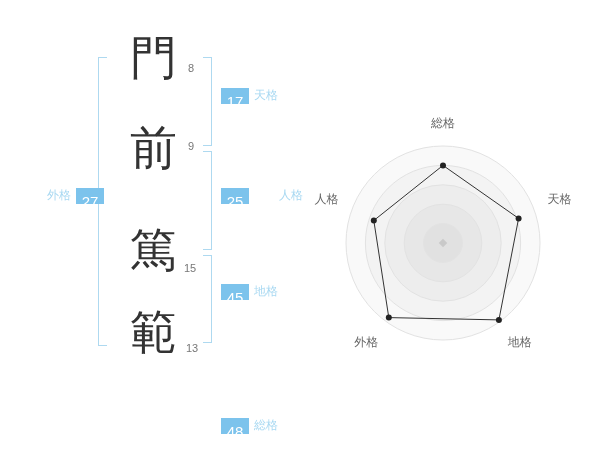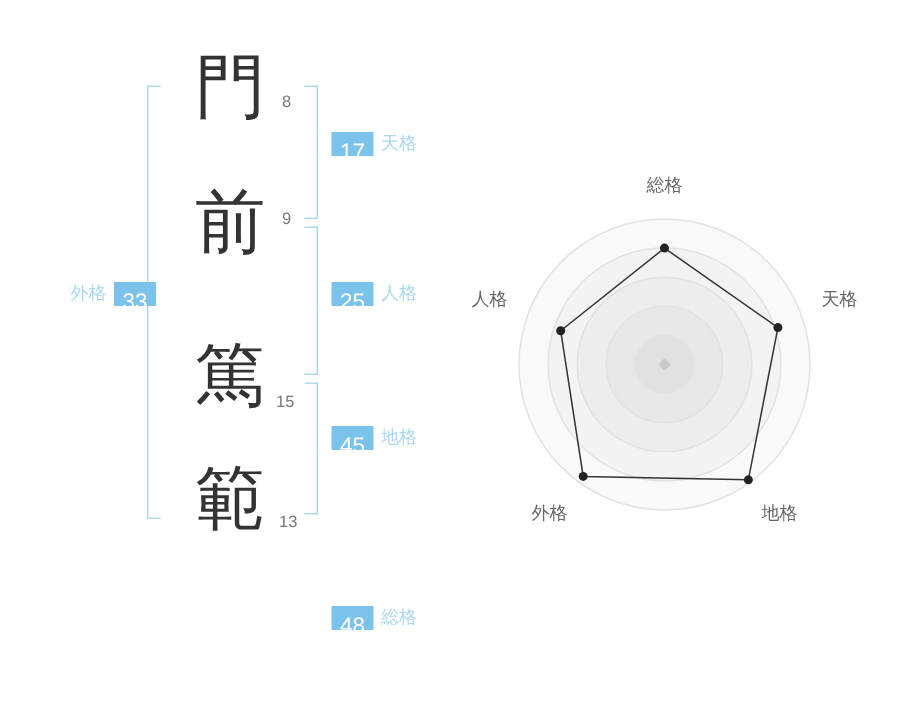--- a/index.html
+++ b/index.html
@@ -20,23 +20,23 @@
   .br-gai { left:98px;  top:57px;  height:289px; }
   .br-ten { left:203px; top:57px;  height:89px; }
   .br-jin { left:203px; top:151px; height:99px; }
   .br-chi { left:203px; top:255px; height:88px; }
 
   .badge-group { position:absolute; display:flex; align-items:center; }
   .badge { display:inline-block; min-width:28px; height:16px; line-height:28px; padding:0 2px;
            text-align:center; background:#7cc3ec; color:#fff; font-size:15px; }
   .kaku-label { font-size:12px; color:#a9d9f2; margin:0 5px; white-space:nowrap; }
   .g-ten { left:221px; top:87px; }
-  .g-jin { left:221px; top:187px; }
+  .g-jin { left:221px; top:187px;gap:25px; }
   .g-chi { left:221px; top:283px; }
-  .g-sou { left:221px; top:403px; }
+  .g-sou { left:221px; top:417px; }
   .g-gai { left:42px;  top:187px; }
 
   .radar-wrap { position:absolute; left:312px; top:100px; }
   .axis-label { font-size:12px; fill:#666; font-family:"Liberation Sans", sans-serif; }
 </style>
 </head>
 <body>
 
 <div class="page">
 
@@ -65,21 +65,21 @@
   <div class="badge-group g-chi">
     <span class="badge">45</span>
     <span class="kaku-label">地格</span>
   </div>
   <div class="badge-group g-sou">
     <span class="badge">48</span>
     <span class="kaku-label">総格</span>
   </div>
   <div class="badge-group g-gai">
     <span class="kaku-label">外格</span>
-    <span class="badge">33</span>
+    <span class="badge">27</span>
   </div>
 
   <div class="radar-wrap">
     <svg id="radar" width="276" height="290" viewBox="0 0 276 290">
         <circle cx="131" cy="143" r="97.0" fill="rgba(0,0,0,0.022)" stroke="#e2e2e2" stroke-width="1"></circle>
         <circle cx="131" cy="143" r="77.6" fill="rgba(0,0,0,0.022)" stroke="#e2e2e2" stroke-width="1"></circle>
         <circle cx="131" cy="143" r="58.2" fill="rgba(0,0,0,0.022)" stroke="#e2e2e2" stroke-width="1"></circle>
         <circle cx="131" cy="143" r="38.8" fill="rgba(0,0,0,0.022)" stroke="#e2e2e2" stroke-width="1"></circle>
         <circle cx="131" cy="143" r="19.4" fill="rgba(0,0,0,0.022)" stroke="#e2e2e2" stroke-width="1"></circle>
         <text x="131.0" y="27.0" text-anchor="middle" class="axis-label">総格</text>

